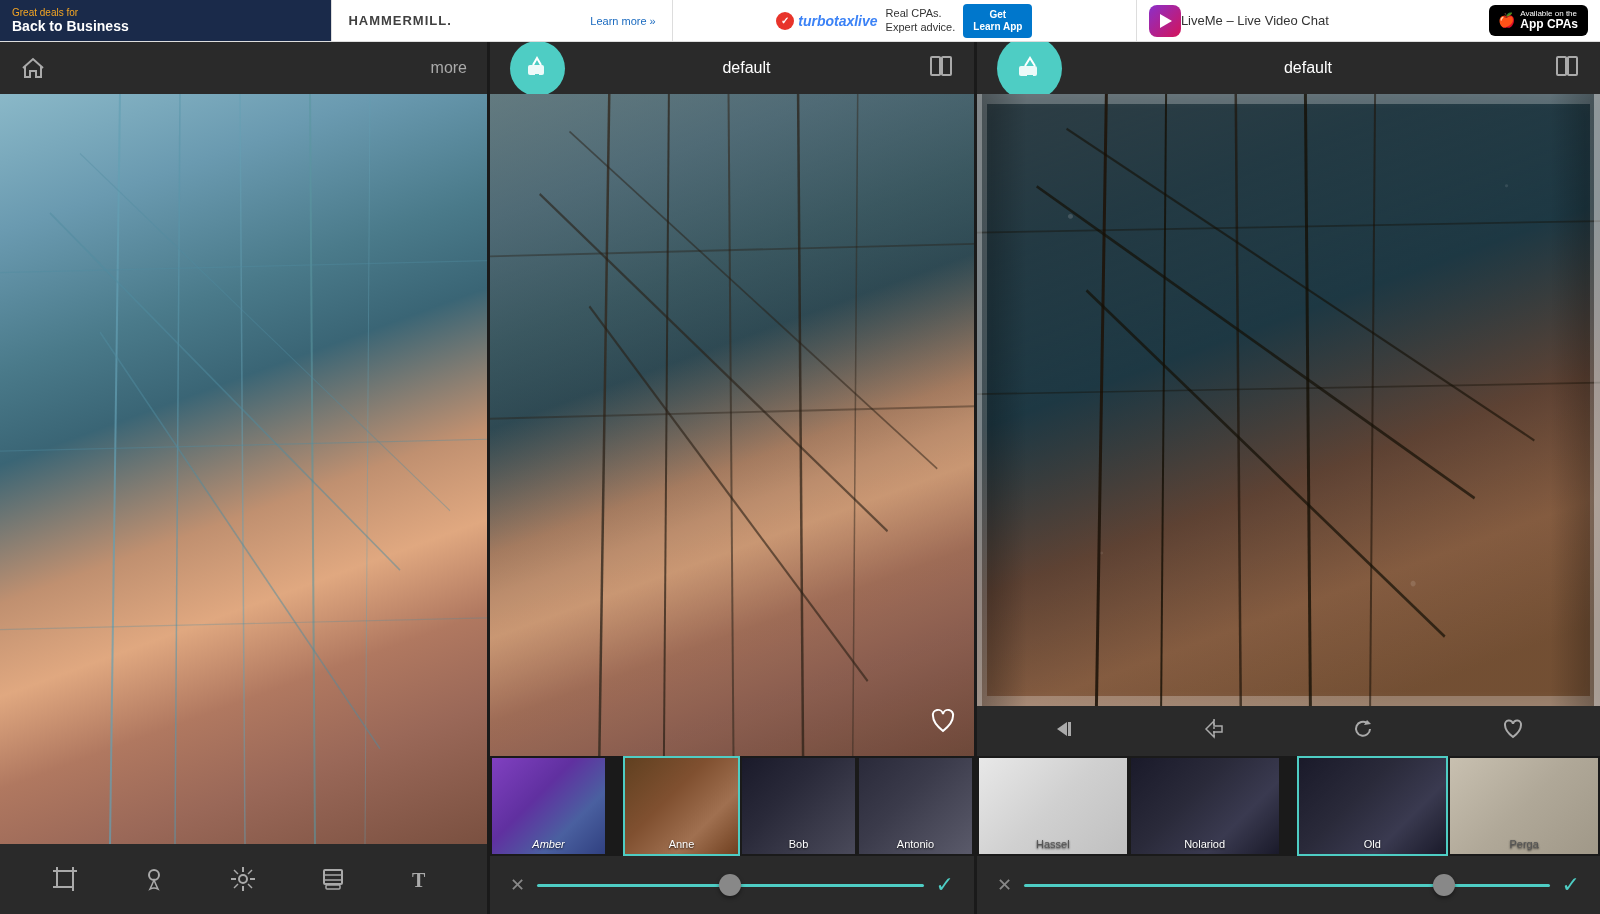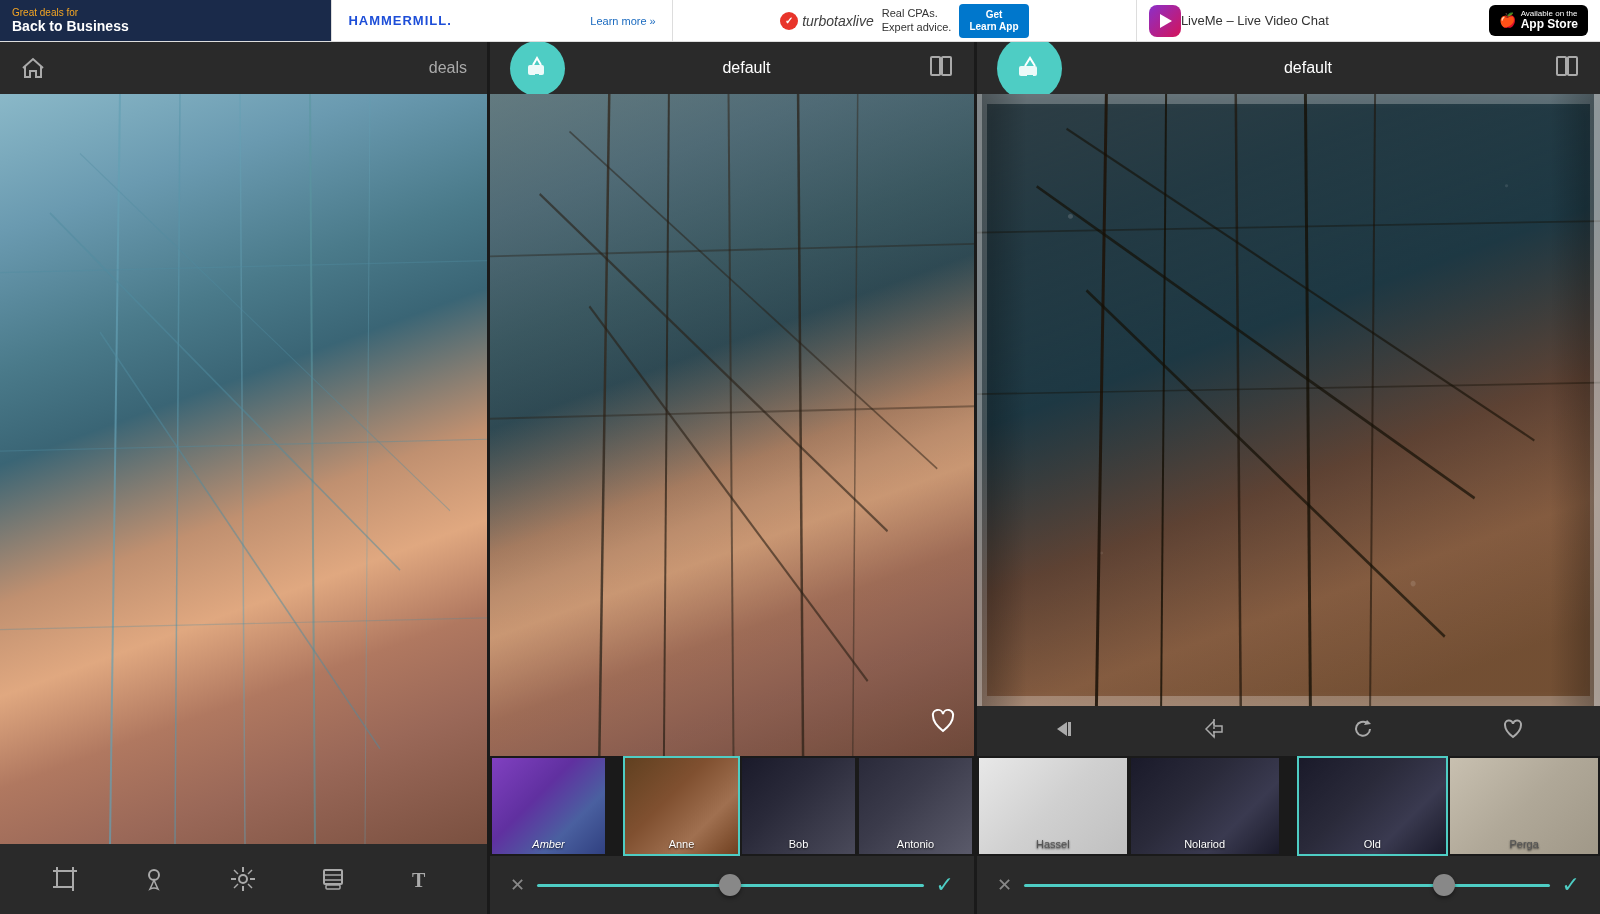--- a/index.html
+++ b/index.html
@@ -58,21 +58,21 @@
       flex: 0.7;
       display: flex;
       align-items: center;
       justify-content: space-between;
       padding: 4px 16px;
     }
     .hammermill-logo {
       font-size: 13px;
       font-weight: 900;
       letter-spacing: 1px;
-      color: #1d4ed8;
+      color: #404040;
     }
     .learn-more {
       font-size: 11px;
       color: #1a6abf;
       text-align: right;
     }
 
     .ad-turbotax {
       background: white;
       flex: 1;
@@ -468,21 +468,21 @@
   </div>
 
   <div class="ad-hammermill ad-section">
     <span class="hammermill-logo">HAMMERMILL.</span>
     <span class="learn-more">Learn more »</span>
   </div>
 
   <div class="ad-turbotax ad-section">
     <div class="turbotax-logo">
       <div class="turbotax-check">✓</div>
-      <span class="turbotax-name" style="color:#404040;font-weight:normal;font-size:14px;font-style:italic;">turbotaxlive</span>
+      <span class="turbotax-name" style="color:#3b82f6;font-weight:bold;font-size:14px;font-style:italic;">turbotaxlive</span>
     </div>
     <div class="turbotax-text">
       <span>Real CPAs.</span><br>
       <span>Expert advice.</span>
     </div>
     <div class="turbotax-btn">
       <div>Get</div>
       <div>Learn App</div>
     </div>
   </div>
@@ -491,37 +491,37 @@
     <div class="liveme-icon">
       <svg width="20" height="20" viewBox="0 0 20 20">
         <polygon points="5,3 17,10 5,17" fill="white"></polygon>
       </svg>
     </div>
     <span class="liveme-text">LiveMe – Live Video Chat</span>
     <div class="appstore-btn">
       <span class="apple-icon">🍎</span>
       <div class="store-text">
         <span class="available">Available on the</span>
-        <span class="store-name">App Store</span>
+        <span class="store-name">App CPAs</span>
       </div>
     </div>
   </div>
 </div>
 
 <div class="main-content">
 
   <div class="panel-1">
     <div class="panel-header">
       <div class="icon-btn home-icon">
         <svg width="26" height="26" viewBox="0 0 26 26" fill="none">
           <path d="M3 13L13 4L23 13" stroke="#aaa" stroke-width="2" fill="none"></path>
           <path d="M5 11V22H10V16H16V22H21V11" stroke="#aaa" stroke-width="2" fill="none"></path>
         </svg>
       </div>
-      <span class="done-text">deals</span>
+      <span class="done-text">more</span>
     </div>
 
     <div class="photo-area">
       <div class="photo-man-fence photo-bg-cool" style="width:100%;height:100%;position:relative;">
 
         <svg class="fence-svg" viewBox="0 0 487 630" preserveAspectRatio="none">
 
           <line x1="120" y1="0" x2="110" y2="630" stroke="rgba(100,160,180,0.7)" stroke-width="2"></line>
           <line x1="180" y1="0" x2="175" y2="630" stroke="rgba(90,150,170,0.6)" stroke-width="1.5"></line>
           <line x1="240" y1="0" x2="245" y2="630" stroke="rgba(100,160,180,0.5)" stroke-width="1.5"></line>

